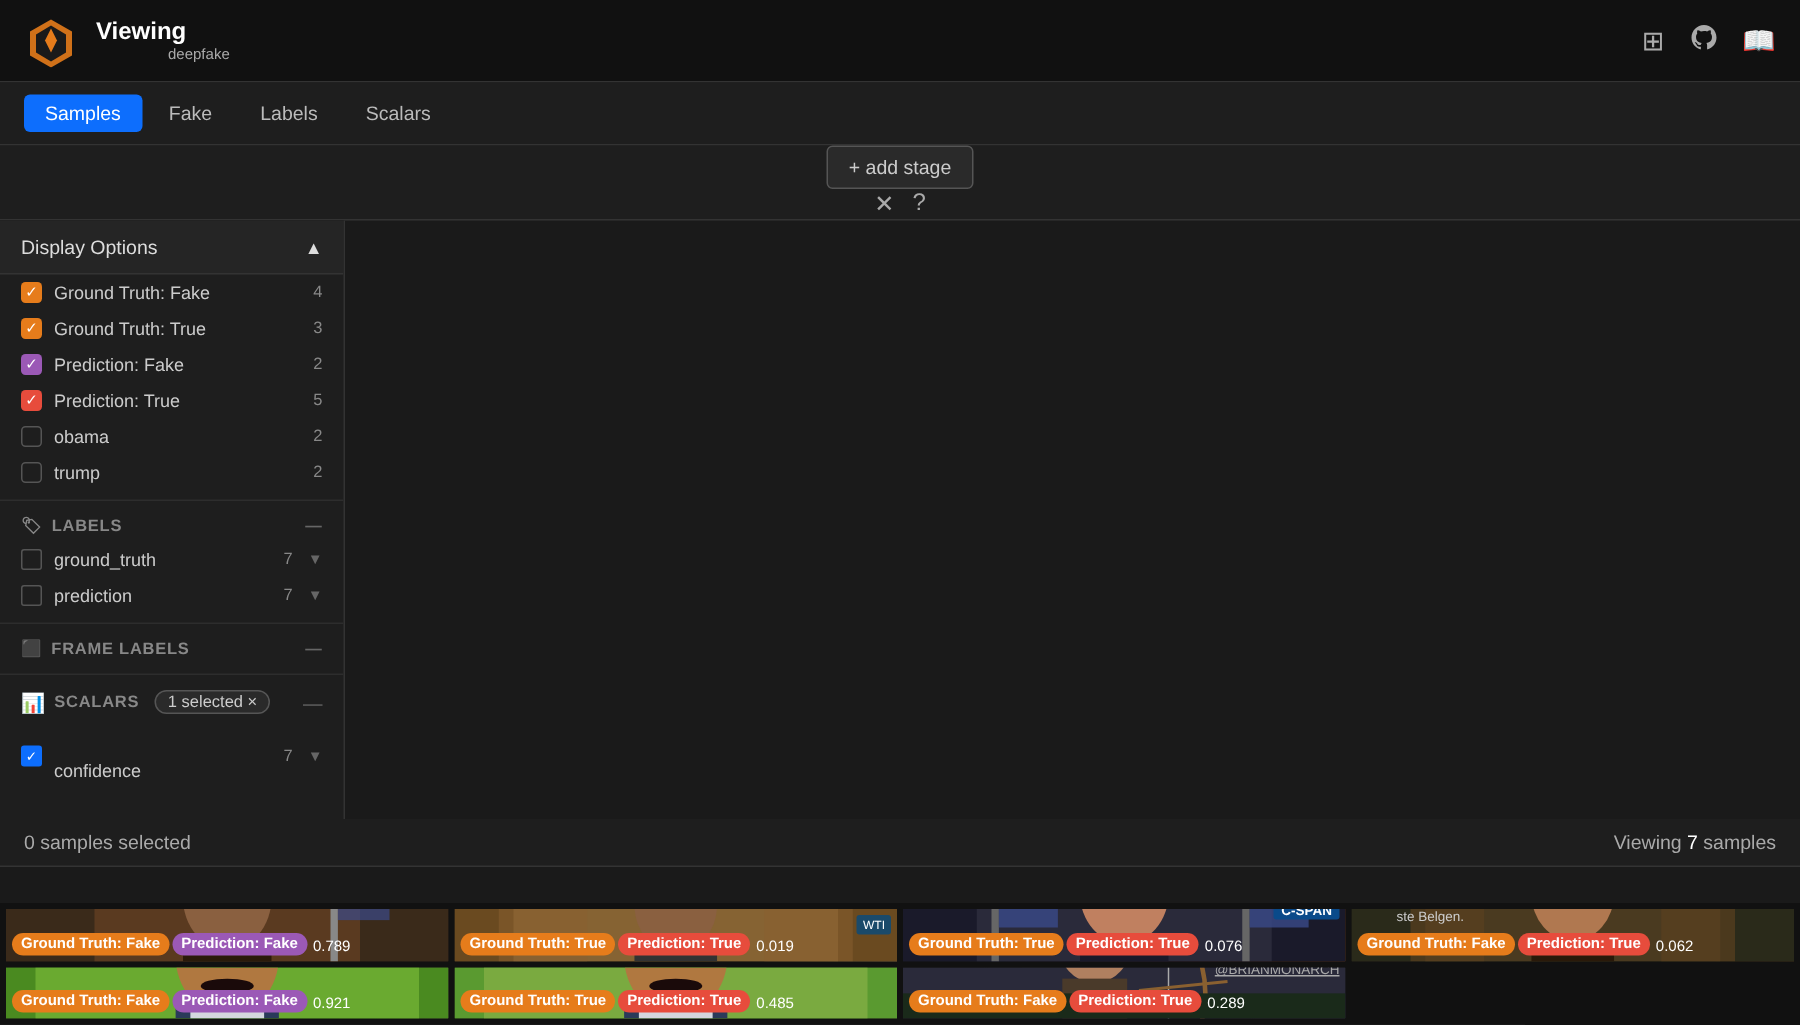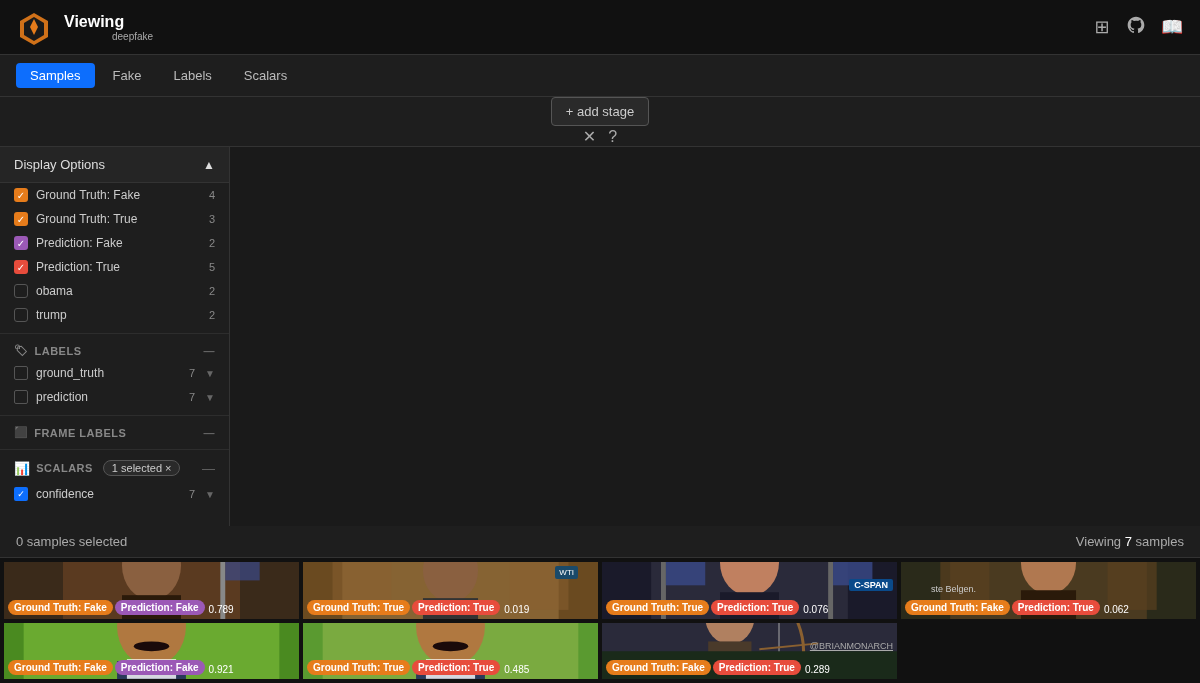--- a/index.html
+++ b/index.html
@@ -55,21 +55,21 @@
     .label-name { flex: 1; font-size: 12px; color: #ccc; }
     .label-count { color: #888; font-size: 11px; }
     .label-arrow { color: #666; font-size: 10px; margin-left: 2px; }
 
     .no-options { padding: 8px 14px; color: #666; font-size: 12px; }
 
     .confidence-item { display: flex; align-items: center; padding: 5px 14px; gap: 8px; }
     .conf-check { width: 14px; height: 14px; border-radius: 2px; background: #0d6efd; display: flex; align-items: center; justify-content: center; font-size: 9px; color: #fff; flex-shrink: 0; }
 
     
-    .content { flex: 1; display: flex; flex-direction: column; overflow: hidden; }
+    .content { flex: 1; display: flex; flex-direction: column; overflow: hidden; gap: 24px; }
     .content-header { padding: 8px 16px; display: flex; align-items: center; justify-content: space-between; border-bottom: 1px solid #333; background: #1e1e1e; }
     .samples-info { color: #aaa; font-size: 13px; }
     .viewing-info { color: #aaa; font-size: 13px; }
     .viewing-count { color: #fff; }
 
     .grid-container { flex: 1; overflow: auto; background: #111; padding: 4px; display: grid; grid-template-columns: repeat(4, 1fr); grid-template-rows: repeat(2, 1fr); gap: 4px; }
 
     .grid-item { position: relative; background: #222; overflow: hidden; cursor: pointer; }
 
     .img-placeholder { width: 100%; height: 100%; display: flex; align-items: center; justify-content: center; }
@@ -201,21 +201,21 @@
     <div style="padding: 10px 14px 0; border-top: 1px solid #2d2d2d; margin-top: 6px; display: flex; align-items: center; gap: 6px;">
       <span>📊</span>
       <span style="color:#888; font-size:11px; font-weight:600; text-transform:uppercase; letter-spacing:0.5px;">SCALARS</span>
       <div style="background:#2a2a2a; border:1px solid #555; border-radius:10px; padding:1px 8px; font-size:11px; color:#ccc; display:flex; align-items:center; gap:4px; margin-left:4px;">
         <span>1 selected ×</span>
       </div>
       <span style="color:#666; cursor:pointer; margin-left:auto;">—</span>
     </div>
     <div class="confidence-item" style="margin-top:6px;">
       <div class="conf-check">✓</div>
-      <span style="flex:1; font-size:12px; color:#ccc;">confidence</span>
+      <span style="flex:1; font-size:12px; color:#ccc;margin-top:20px;">confidence</span>
       <span style="color:#888; font-size:11px;">7</span>
       <span style="color:#666; font-size:10px; margin-left:2px;">▼</span>
     </div>
 
   </div>
 
   <div class="content">
 
     <div class="content-header">
       <span class="samples-info">0 samples selected</span>
@@ -258,21 +258,21 @@
             <rect x="40" y="30" width="220" height="130" fill="#c8a060" opacity="0.3"></rect>
             <ellipse cx="150" cy="80" rx="28" ry="32" fill="#8a6040"></ellipse>
             <rect x="122" y="108" width="56" height="65" fill="#333"></rect>
 
             <rect x="0" y="0" width="300" height="200" fill="transparent"></rect>
             <rect x="30" y="40" width="60" height="80" fill="#8a6030" opacity="0.5"></rect>
             <rect x="210" y="40" width="60" height="80" fill="#8a6030" opacity="0.5"></rect>
             <rect x="0" y="170" width="300" height="30" fill="#3a2a10"></rect>
           </svg>
         </div>
-        <div style="position:absolute; top:4px; right:20px; background:#1a4a6a; color:#fff; font-size:8px; padding:2px 4px; border-radius:2px;">WTI</div>
+        <div style="position:absolute; top:4px; right:4px; background:#1a4a6a; color:#fff; font-size:8px; padding:2px 4px; border-radius:2px;">WTI</div>
         <div class="tag-row">
           <span class="tag tag-orange">Ground Truth: True</span>
           <span class="tag tag-red">Prediction: True</span>
           <span class="score-inline">0.019</span>
         </div>
       </div>
 
       <div class="grid-item">
         <div class="img-placeholder img-trump1" style="height:100%;">
           <svg width="100%" height="100%" viewBox="0 0 300 200" preserveAspectRatio="xMidYMid slice">

